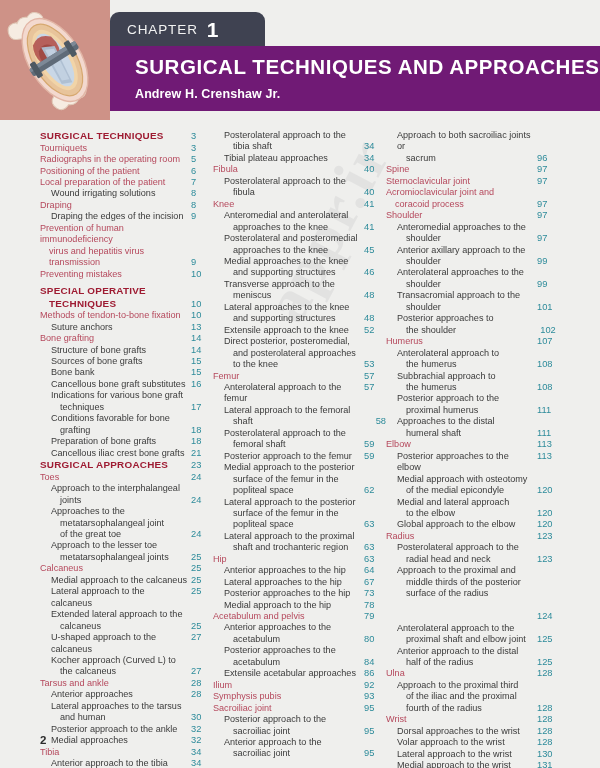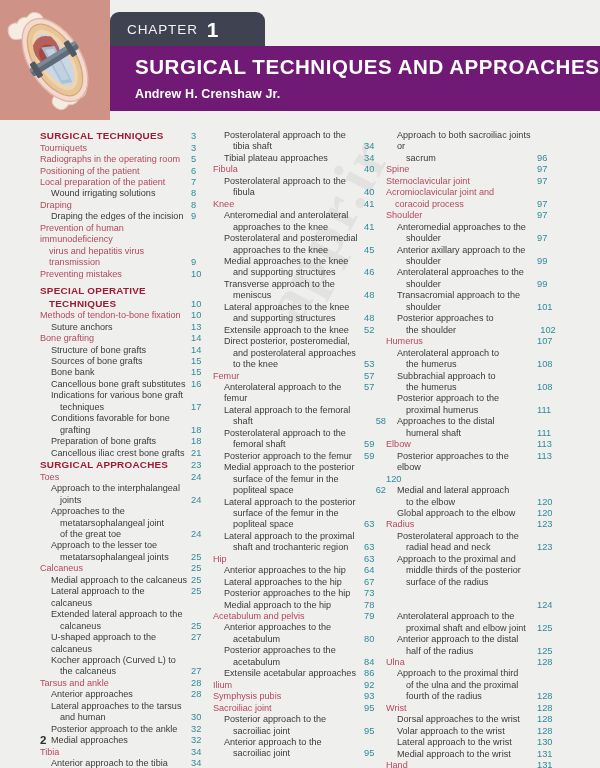--- a/index.html
+++ b/index.html
@@ -474,21 +474,21 @@
         <div class="entry lvl-2">
           <div class="label">Posterolateral approach to the<span class="cont">femoral shaft</span></div>
           <div class="page-no" style="align-self: flex-end;">59</div>
         </div>
         <div class="entry lvl-2">
           <div class="label">Posterior approach to the femur</div>
           <div class="page-no">59</div>
         </div>
         <div class="entry lvl-2">
           <div class="label">Medial approach to the posterior<span class="cont">surface of the femur in the</span><span class="cont">popliteal space</span></div>
-          <div class="page-no" style="align-self: flex-end; text-align: right;">62</div>
+          <div class="page-no" style="align-self: flex-end;">62</div>
         </div>
         <div class="entry lvl-2">
           <div class="label">Lateral approach to the posterior<span class="cont">surface of the femur in the</span><span class="cont">popliteal space</span></div>
           <div class="page-no" style="align-self: flex-end;">63</div>
         </div>
         <div class="entry lvl-2">
           <div class="label">Lateral approach to the proximal<span class="cont">shaft and trochanteric region</span></div>
           <div class="page-no" style="align-self: flex-end;">63</div>
         </div>
         <div class="entry lvl-1">
@@ -611,20 +611,21 @@
         </div>
         <div class="entry lvl-1">
           <div class="label">Elbow</div>
           <div class="page-no">113</div>
         </div>
         <div class="entry lvl-2">
           <div class="label">Posterior approaches to the elbow</div>
           <div class="page-no">113</div>
         </div>
         <div class="entry lvl-2">
+          <div class="label">Medial approach with osteotomy<span class="cont">of the medial epicondyle</span></div>
           <div class="page-no" style="align-self: flex-end;">120</div>
         </div>
         <div class="entry lvl-2">
           <div class="label">Medial and lateral approach<span class="cont">to the elbow</span></div>
           <div class="page-no" style="align-self: flex-end;">120</div>
         </div>
         <div class="entry lvl-2">
           <div class="label">Global approach to the elbow</div>
           <div class="page-no">120</div>
         </div>
@@ -646,21 +647,21 @@
         </div>
         <div class="entry lvl-2">
           <div class="label">Anterior approach to the distal<span class="cont">half of the radius</span></div>
           <div class="page-no" style="align-self: flex-end;">125</div>
         </div>
         <div class="entry lvl-1">
           <div class="label">Ulna</div>
           <div class="page-no">128</div>
         </div>
         <div class="entry lvl-2">
-          <div class="label">Approach to the proximal third<span class="cont">of the ulna and the proximal</span><span class="cont">fourth of the radius</span></div>
+          <div class="label">Approach to the proximal third<span class="cont">of the iliac and the proximal</span><span class="cont">fourth of the radius</span></div>
           <div class="page-no" style="align-self: flex-end;">128</div>
         </div>
         <div class="entry lvl-1">
           <div class="label">Wrist</div>
           <div class="page-no">128</div>
         </div>
         <div class="entry lvl-2">
           <div class="label">Dorsal approaches to the wrist</div>
           <div class="page-no">128</div>
         </div>

